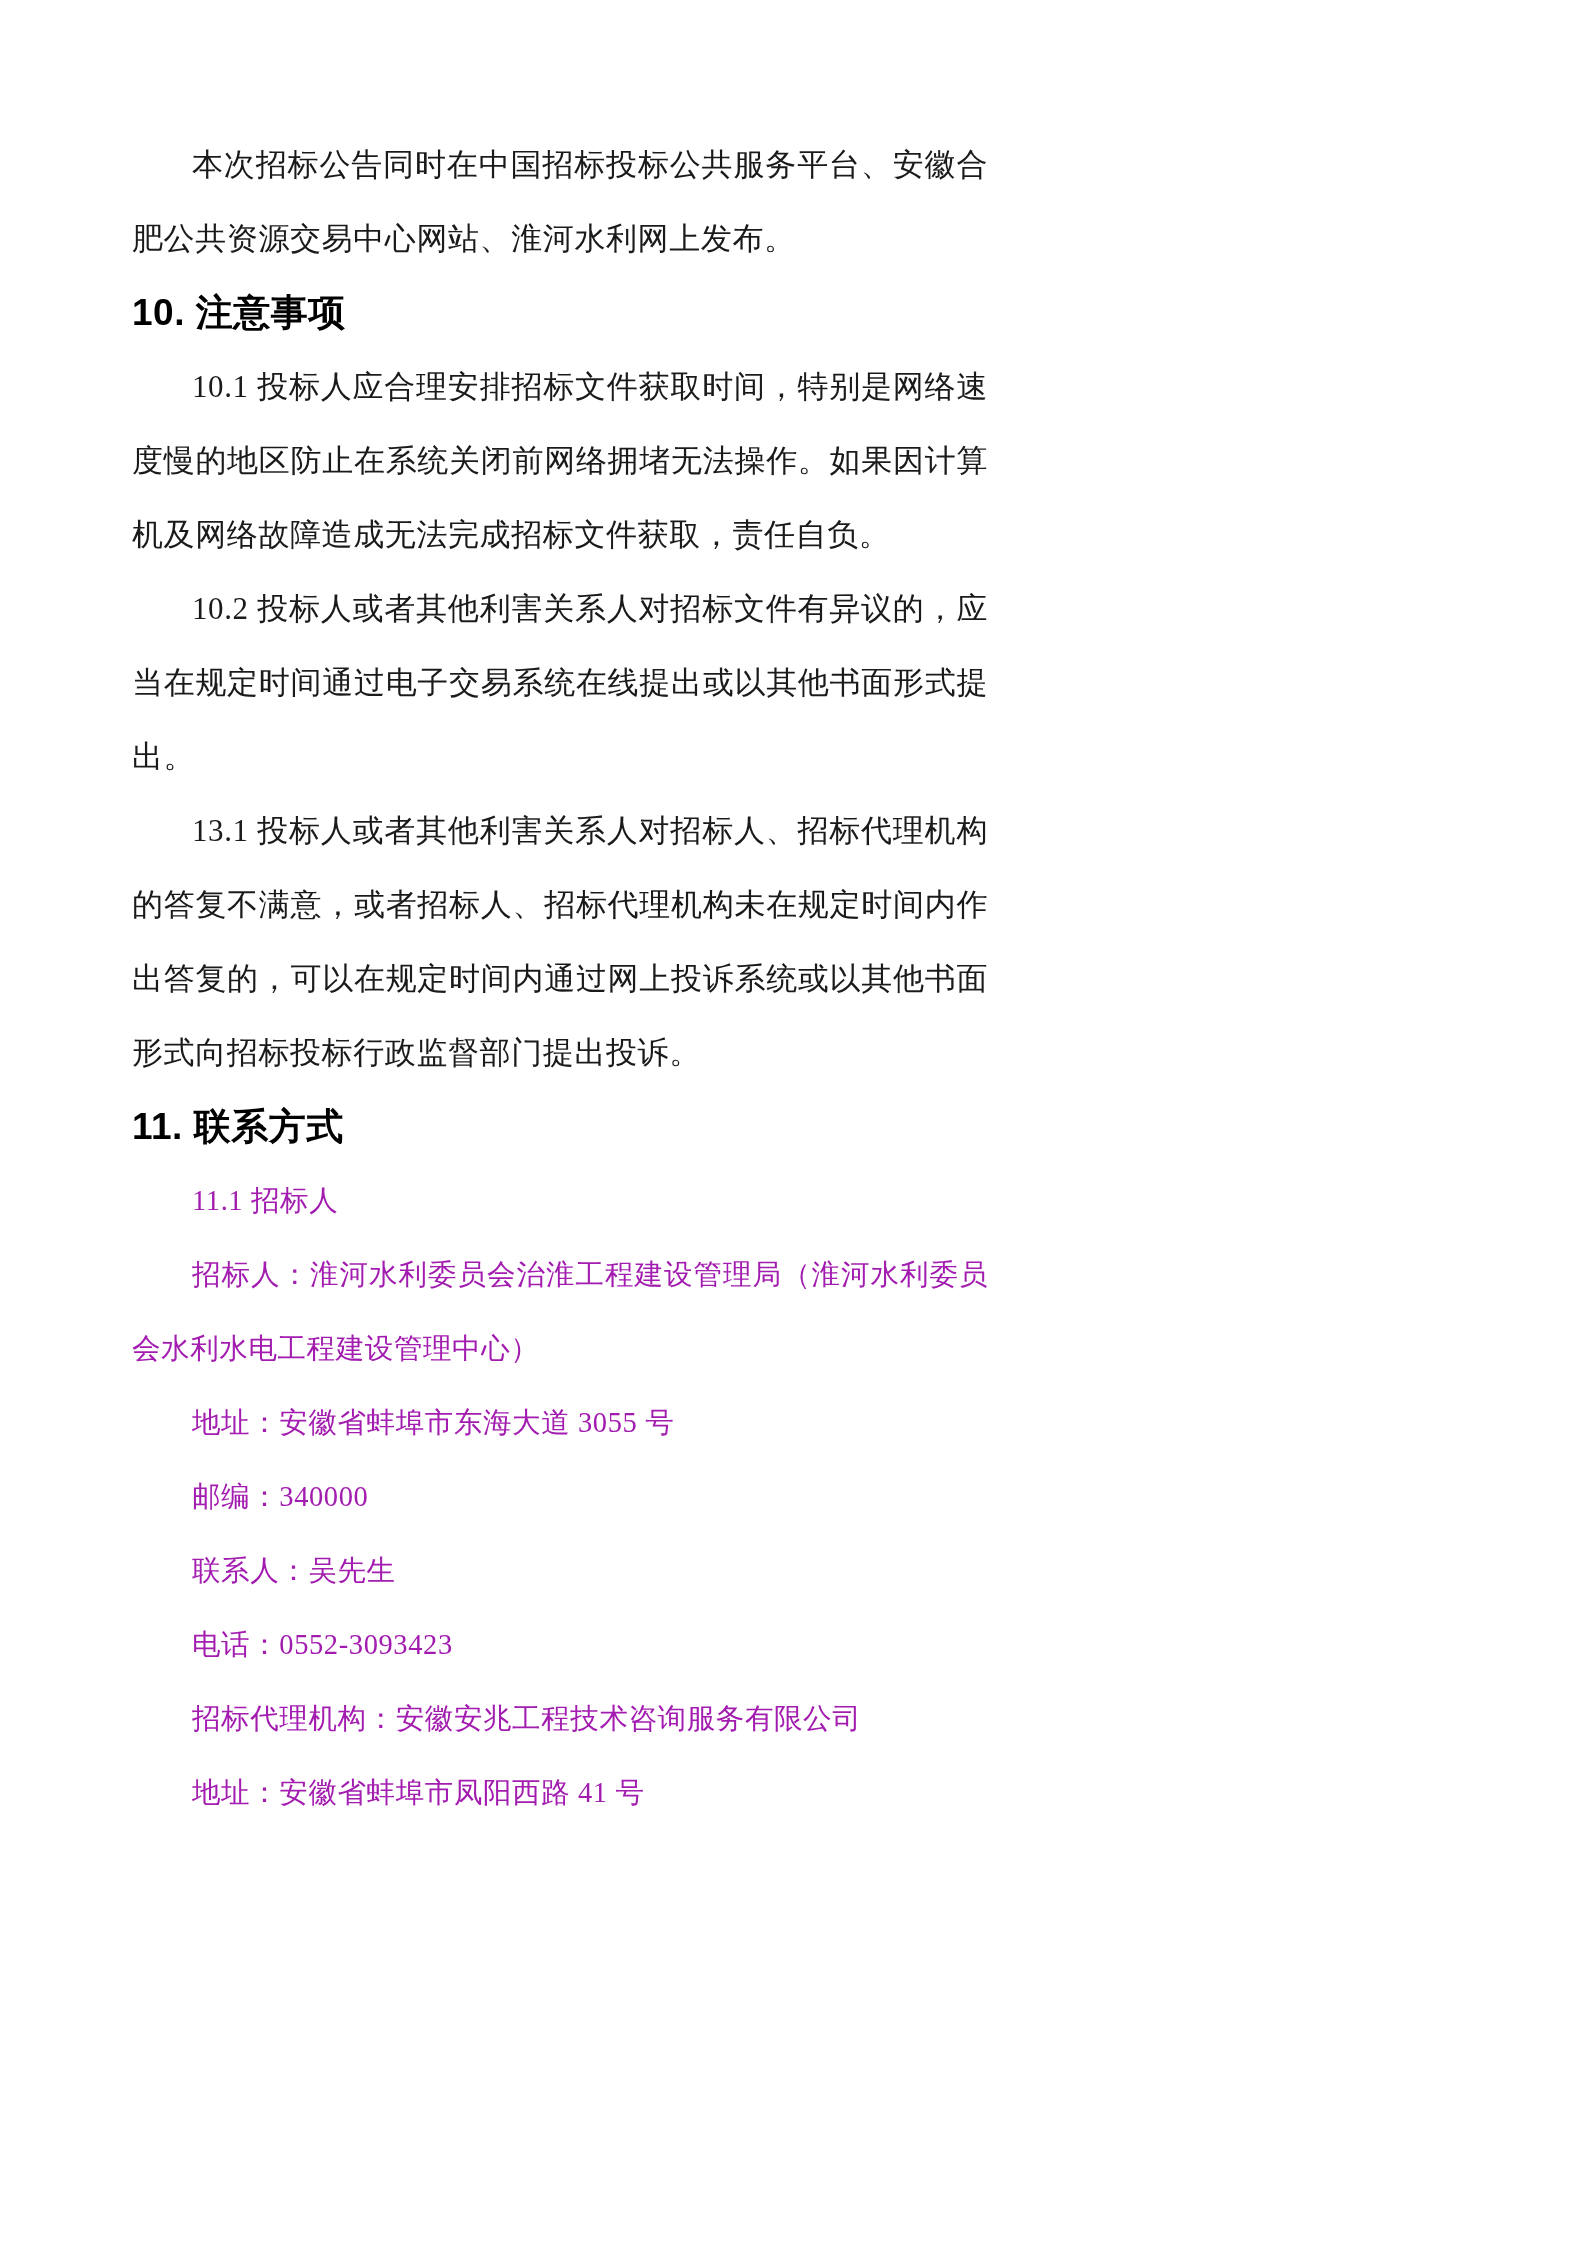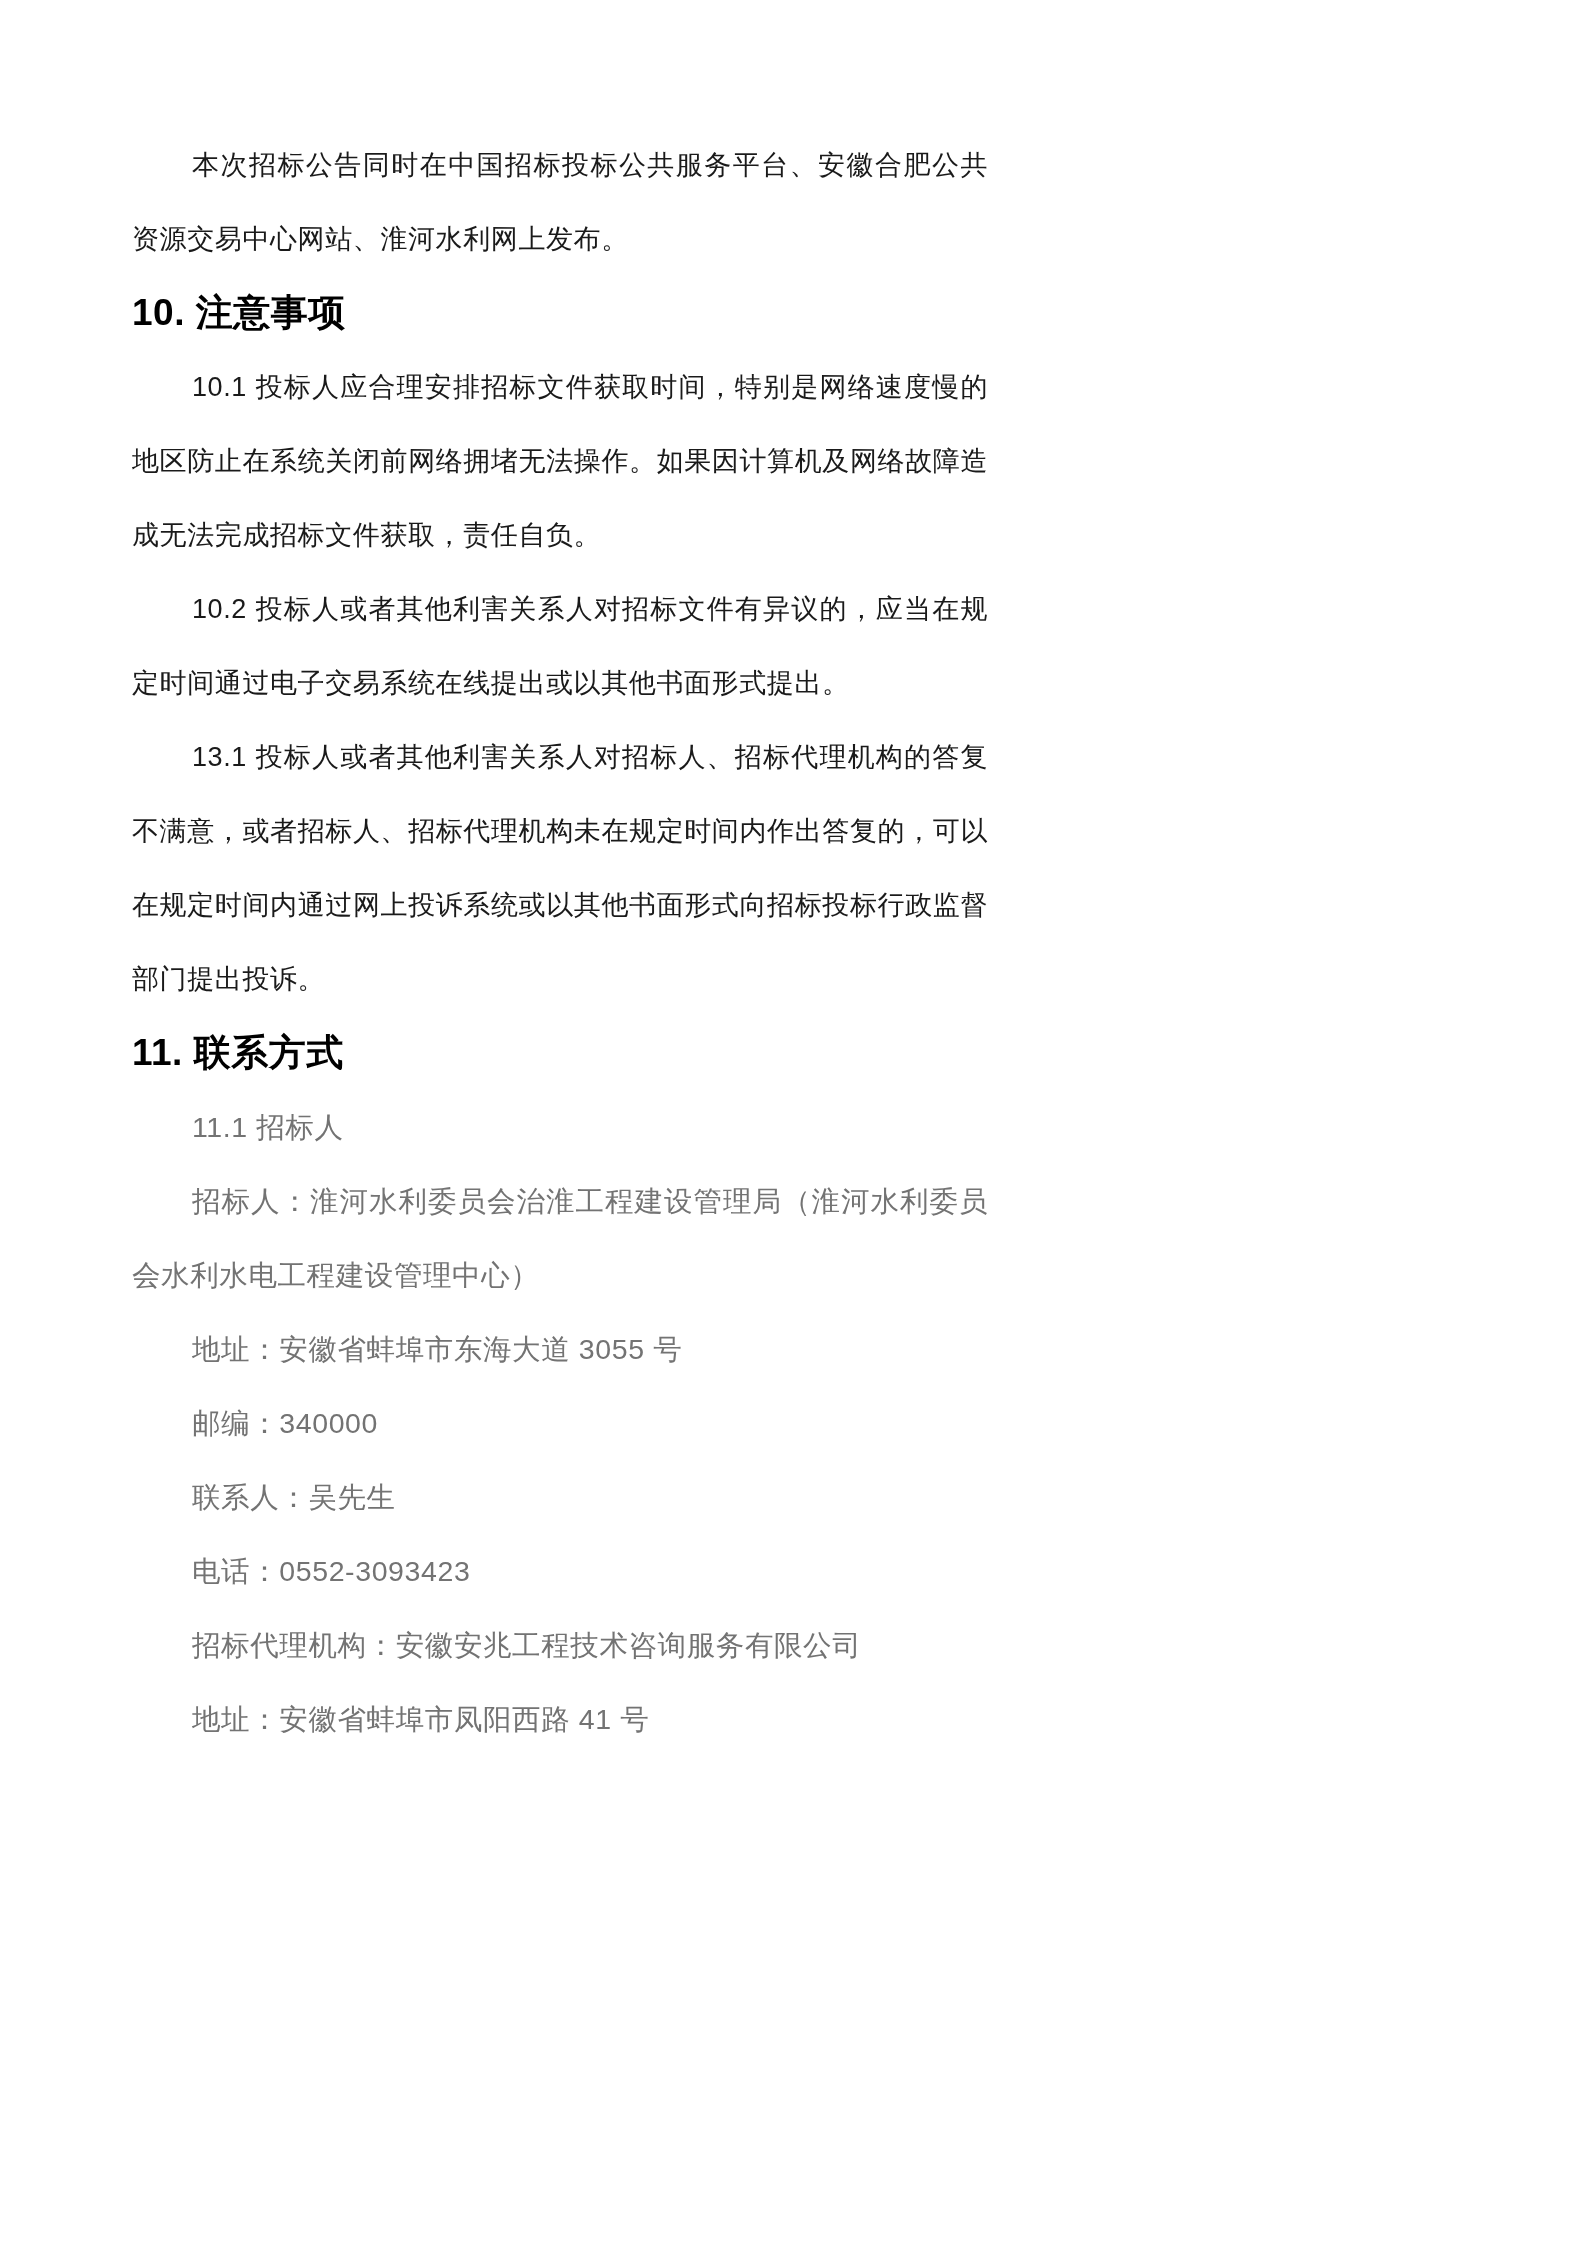--- a/index.html
+++ b/index.html
@@ -19,22 +19,22 @@
     -webkit-font-smoothing: antialiased;
   }
   .content {
     position: absolute;
     left: 132px;
     top: 128px;
     width: 856px;
   }
   
   .para {
-    font-family: Liberation Sans, sans-serif;
-    font-size: 27px;
+    font-family: Liberation Serif, serif;
+    font-size: 31px;
     line-height: 74px;
     text-align: justify;
     text-justify: inter-ideograph;
     letter-spacing: 0.6px;
     margin: 0;
     word-break: break-all;
     color: #1a1a1a;
   }
   .para.indent {
     text-indent: 60px;
@@ -44,27 +44,27 @@
     font-family: "Liberation Sans", "DejaVu Sans", sans-serif;
     font-weight: bold;
     font-size: 37px;
     line-height: 74px;
     letter-spacing: 0.5px;
     margin: 0;
     color: #000000;
   }
   
   .subline {
-    font-family: Liberation Sans, sans-serif;
+    font-family: Liberation Serif, serif;
     font-size: 28.5px;
     line-height: 74px;
     letter-spacing: 0.6px;
     margin: 0;
     padding-left: 60px;
-    color: #737373;
+    color: #a21caf;
   }
   .subline.flow {
     padding-left: 0;
     text-indent: 60px;
     text-align: justify;
     text-justify: inter-ideograph;
     word-break: break-all;
   }
 </style>
 </head>

